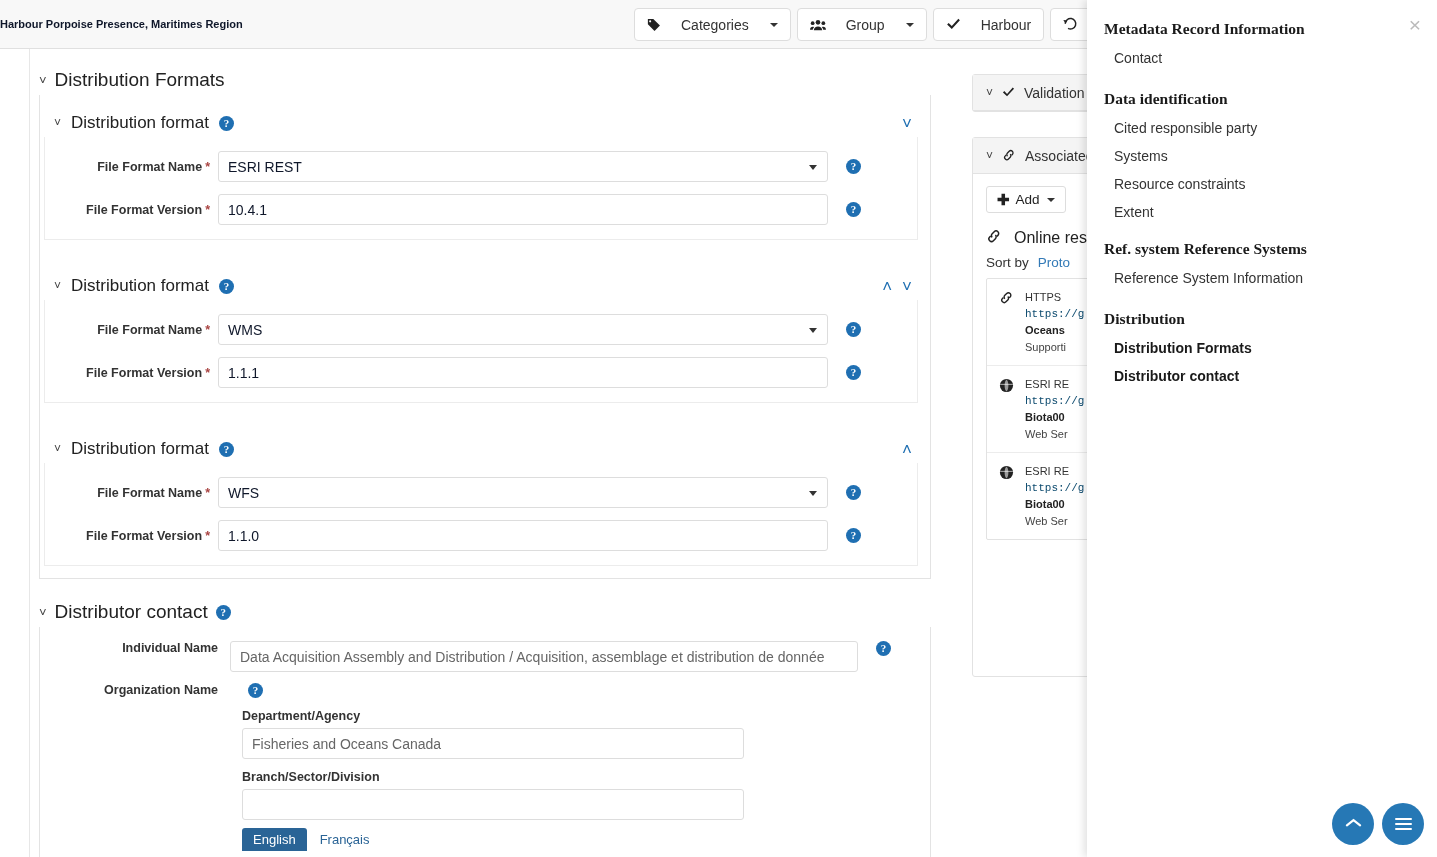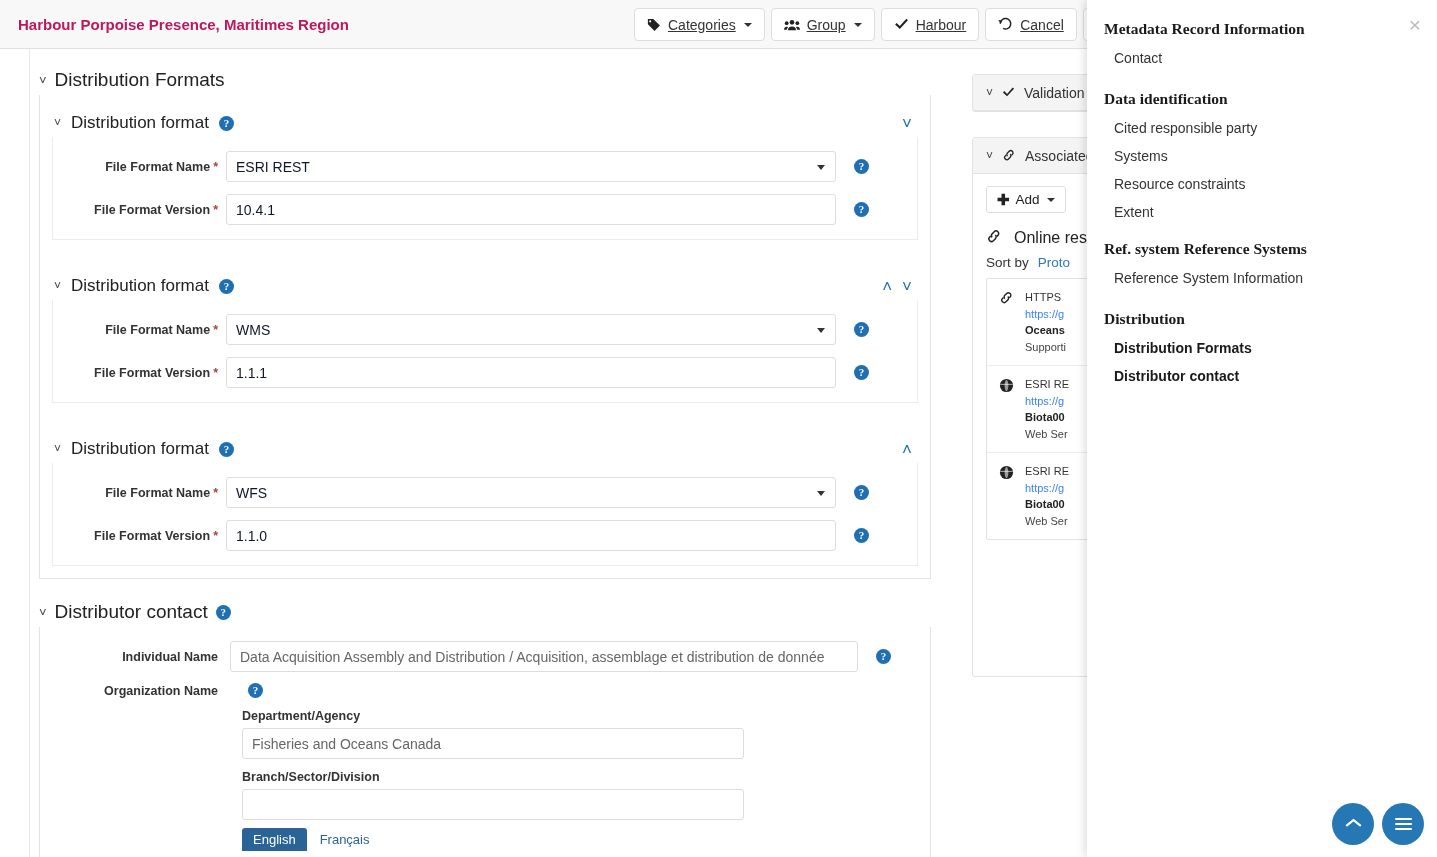--- a/index.html
+++ b/index.html
@@ -16,43 +16,41 @@
   
   #topbar {
     position: absolute; left: 0; top: 0;
     width: 1437px; height: 49px;
     background: #f8f8f8;
     border-bottom: 1px solid #e0e0e0;
     display: flex; align-items: center;
     z-index: 5;
   }
   #record-title {
-    margin-left: 18px;
-    font-size: 15px;
+    font-size: 11px;
     font-weight: bold;
-    color: #be185d;
+    color: #0f172a;
     white-space: nowrap;
   }
   #toolbar-buttons {
     position: absolute; left: 634px; top: 8px;
     display: flex; gap: 6px;
   }
   .tb-btn {
     height: 33px;
     padding: 0 12px;
     background: #fff;
     border: 1px solid #ddd;
     border-radius: 4px;
     font-size: 14px;
     color: #333;
-    display: flex; align-items: center; gap: 7px;
+    display: flex; align-items: center; gap: 20px;
     white-space: nowrap;
     cursor: pointer;
     font-family: "Liberation Sans", sans-serif;
-    text-decoration: underline;
   }
   .caret {
     width: 0; height: 0;
     border-left: 4px solid transparent;
     border-right: 4px solid transparent;
     border-top: 4px solid #333;
     display: inline-block;
     margin-left: 1px;
   }
   .tb-ico { display: inline-flex; align-items: center; }
@@ -123,21 +121,21 @@
     display: flex; gap: 10px;
     color: #1f6fb2;
     font-size: 17px;
     line-height: 1;
   }
   .move-arrows span { cursor: pointer; }
 
   .sub-body {
     border: 1px solid #ececec;
     border-top: none;
-    margin: 0 12px 0 12px;
+    margin: 0 12px 0 4px;
     padding: 14px 0 14px 0;
   }
 
   .frow {
     display: flex; align-items: center;
     margin-bottom: 12px;
   }
   .frow:last-child { margin-bottom: 0; }
   .flabel {
     width: 173px;
@@ -177,21 +175,21 @@
   .row-help { margin-left: 18px; }
 
   
   .dc-fieldset { margin: 22px 8px 0 8px; position: relative; }
   .dc-body {
     border: 1px solid #e3e3e3;
     border-top: none;
     padding: 14px 0 10px 0;
     margin-top: -2px;
   }
-  .dc-row { display: flex; align-items: center; margin-bottom: 11px; }
+  .dc-row { display: flex; align-items: flex-start; margin-bottom: 11px; }
   .dc-label {
     width: 190px; text-align: right;
     font-size: 12.5px; font-weight: bold; color: #333;
     padding-right: 12px; white-space: nowrap;
   }
   .dc-ctrl { width: 628px; position: relative; }
   .dc-ctrl input {
     width: 100%; height: 31px;
     border: 1px solid #ddd; border-radius: 3px;
     padding: 0 9px; font-size: 14px; color: #666;
@@ -276,21 +274,21 @@
   }
   .res-item:last-child { border-bottom: none; }
   .res-item.selected::after {
     content: "";
     position: absolute; right: 0; top: 0;
     width: 5px; height: 100%;
     background: #222;
   }
   .res-lines { line-height: 1.5; font-size: 11px; }
   .res-proto { color: #333; }
-  .res-url { color: #3b82f6; }
+  .res-url { color: #0c4a6e; font-family: Liberation Mono, monospace; }
   .res-name { color: #222; font-weight: bold; }
   .res-desc { color: #444; }
   .res-ico { color: #333; flex: none; padding-top: 2px; }
 
   
   #sidebar {
     position: absolute; right: 0; top: 0;
     width: 350px; height: 857px;
     background: #fff;
     box-shadow: -3px 0 8px rgba(0,0,0,0.12);

